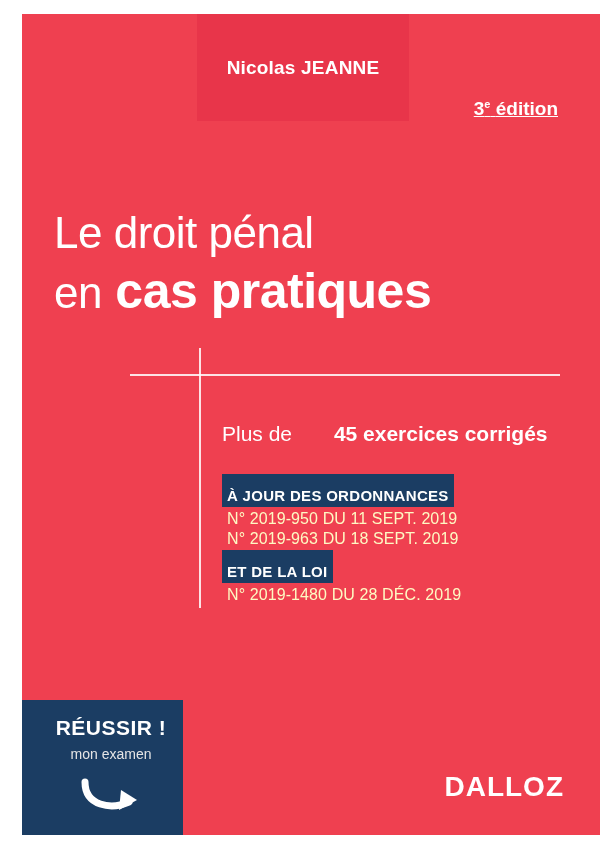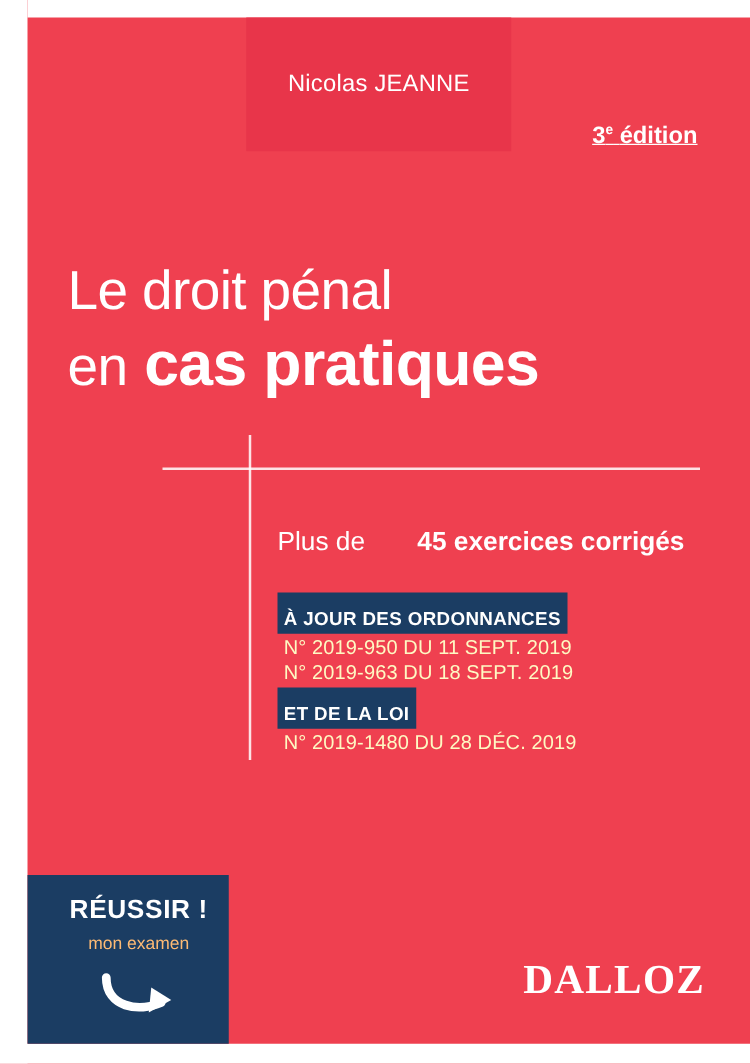--- a/index.html
+++ b/index.html
@@ -52,21 +52,21 @@
     width: 212px;
     height: 107px;
     background: #e8354a;
     display: flex;
     align-items: center;
     justify-content: center;
   }
   .author-name {
     color: #ffffff;
     font-size: 19px;
-    font-weight: normal;
+    font-weight: bold;
     letter-spacing: 0.2px;
     text-align: center;
   }
   .edition {
     position: absolute;
     right: 42px;
     top: 98px;
     color: #ffffff;
     font-size: 19px;
     font-weight: bold;
@@ -176,38 +176,38 @@
     font-size: 21px;
     font-weight: bold;
     letter-spacing: 0.5px;
   }
   .badge-sub {
     position: absolute;
     left: 0;
     top: 46px;
     width: 178px;
     text-align: center;
-    color: #fdba74;
+    color: #e5e5e5;
     font-size: 14px;
   }
   .badge-arrow {
     position: absolute;
     left: 59px;
     top: 76px;
     width: 62px;
     height: 40px;
   }
   
   .logo {
     position: absolute;
     right: 36px;
     bottom: 48px;
     color: #ffffff;
-    font-family: Liberation Serif, serif;
-    font-size: 33px;
+    font-family: Liberation Sans, sans-serif;
+    font-size: 28px;
     font-weight: bold;
     letter-spacing: 1px;
   }
 </style>
 </head>
 <body>
 
 <div id="cover">
 
   <div class="left-stripe"></div>

